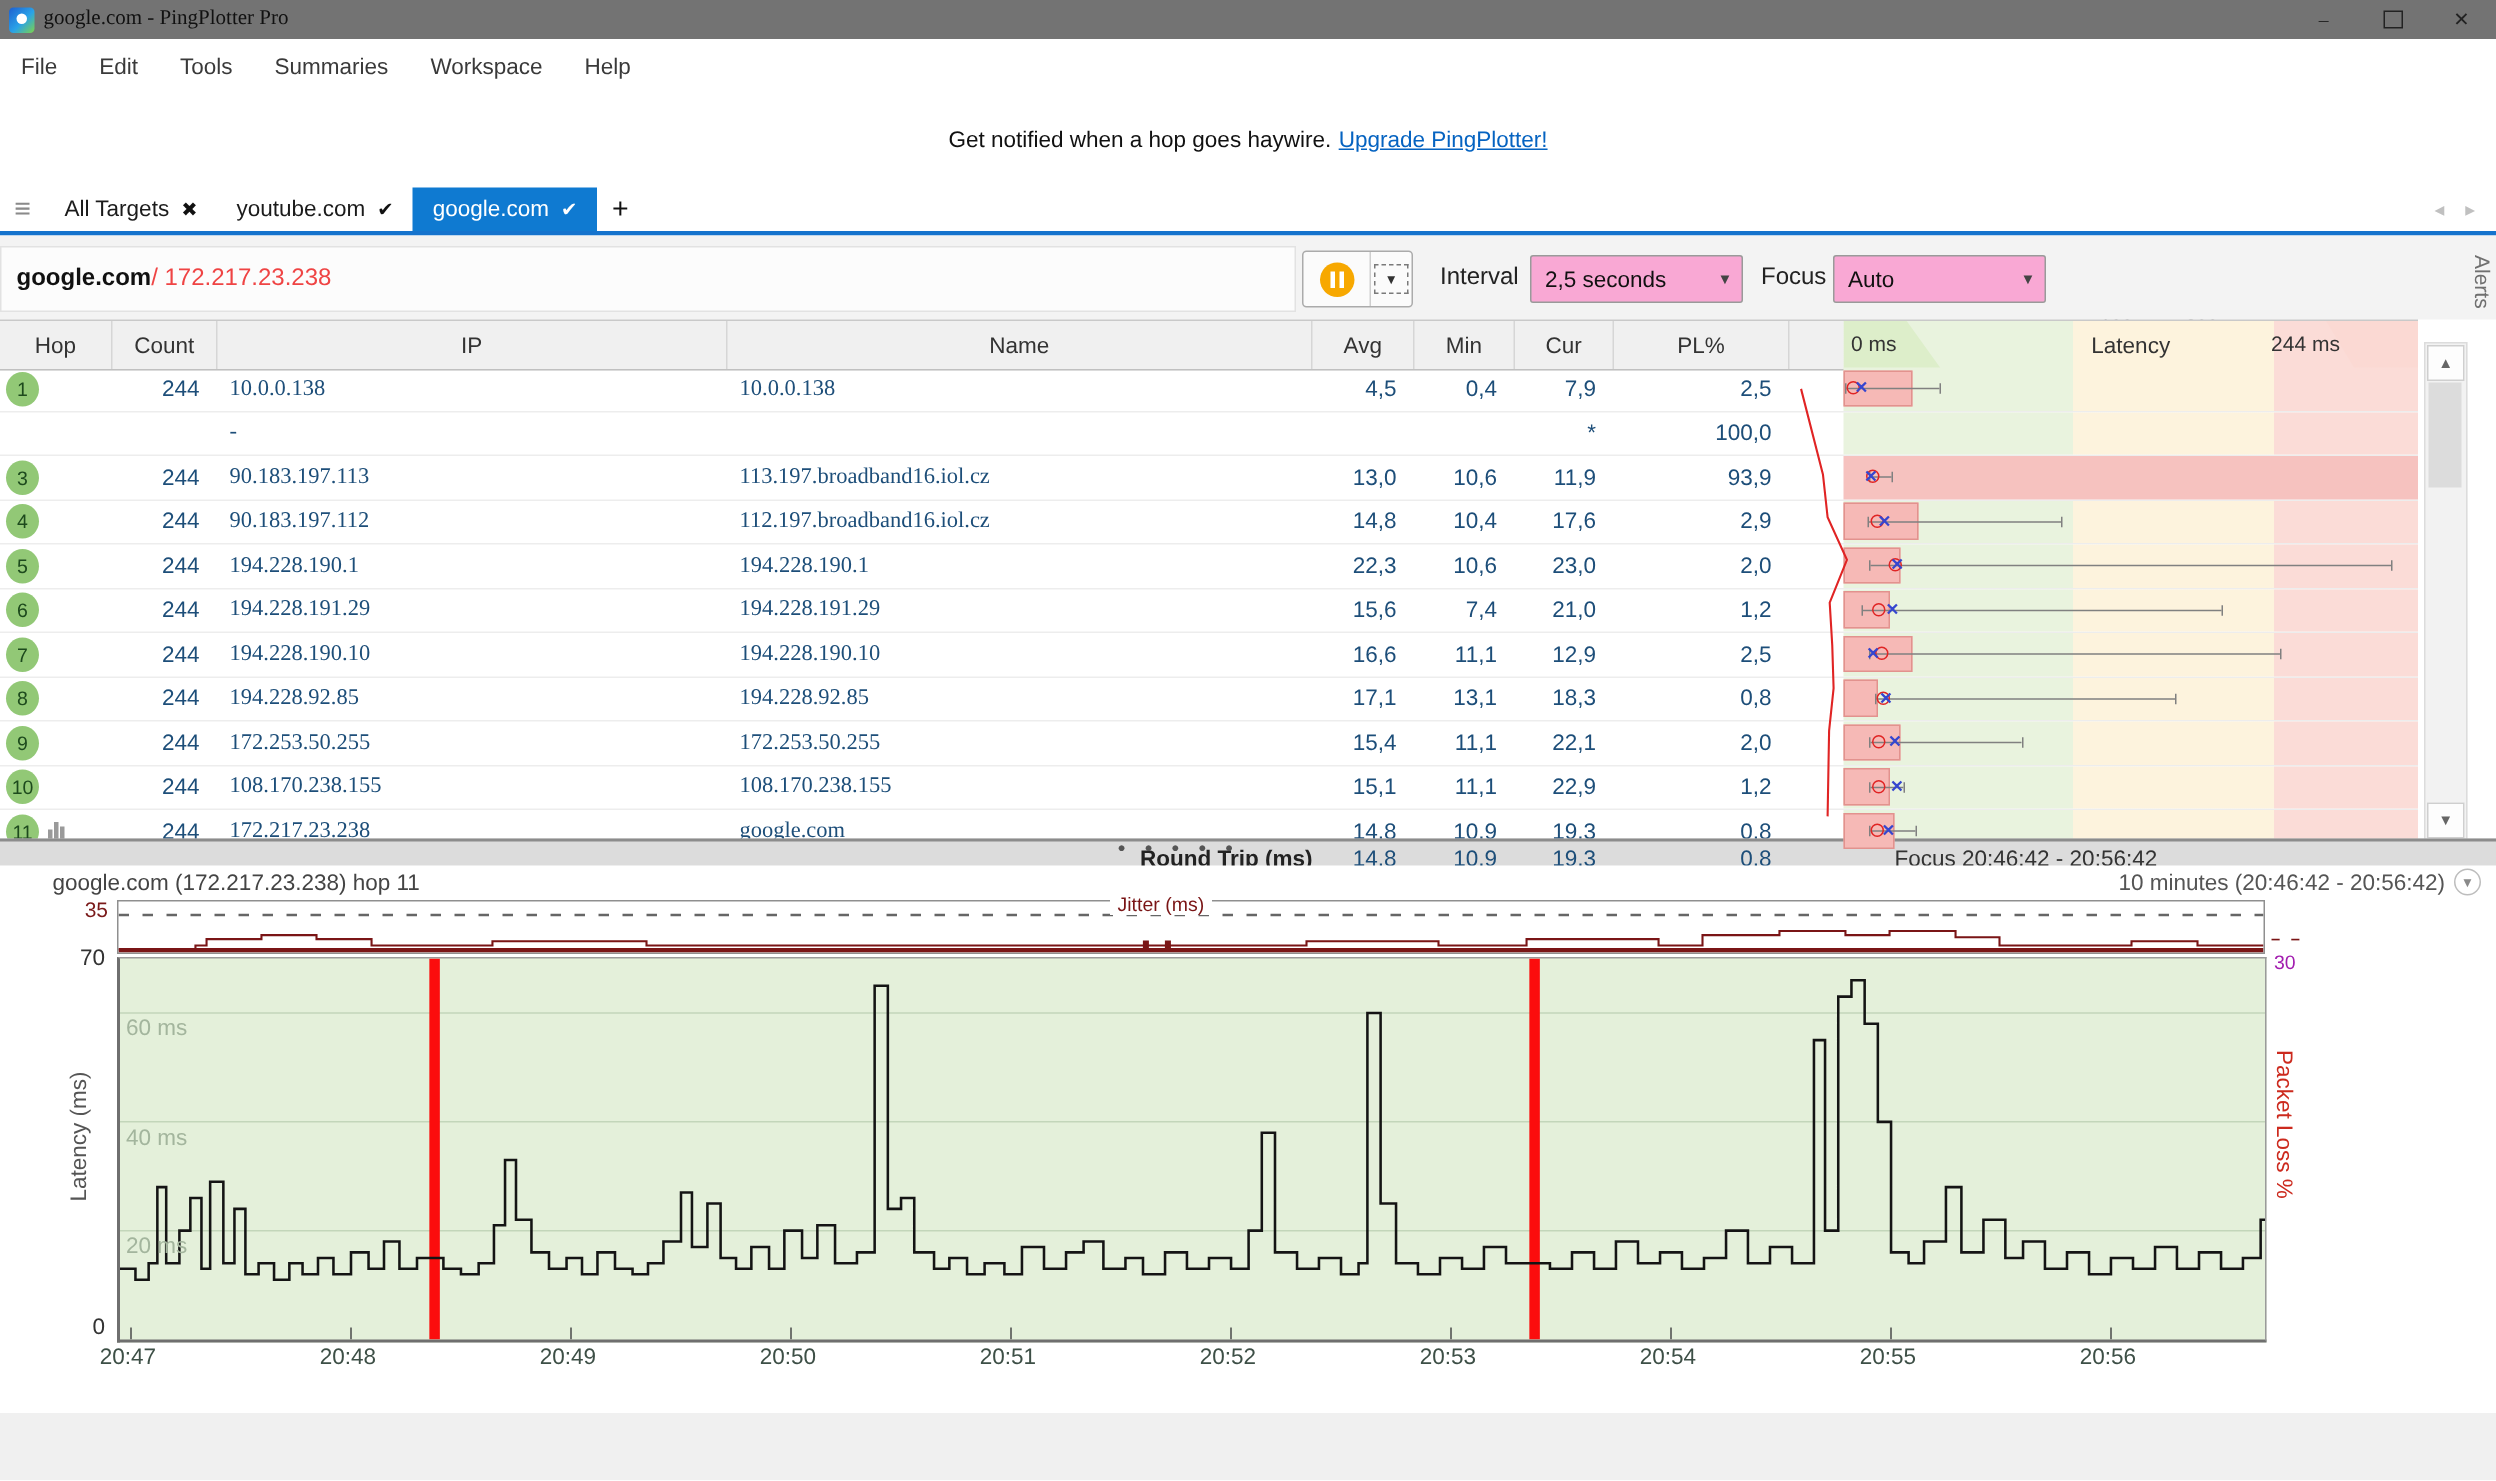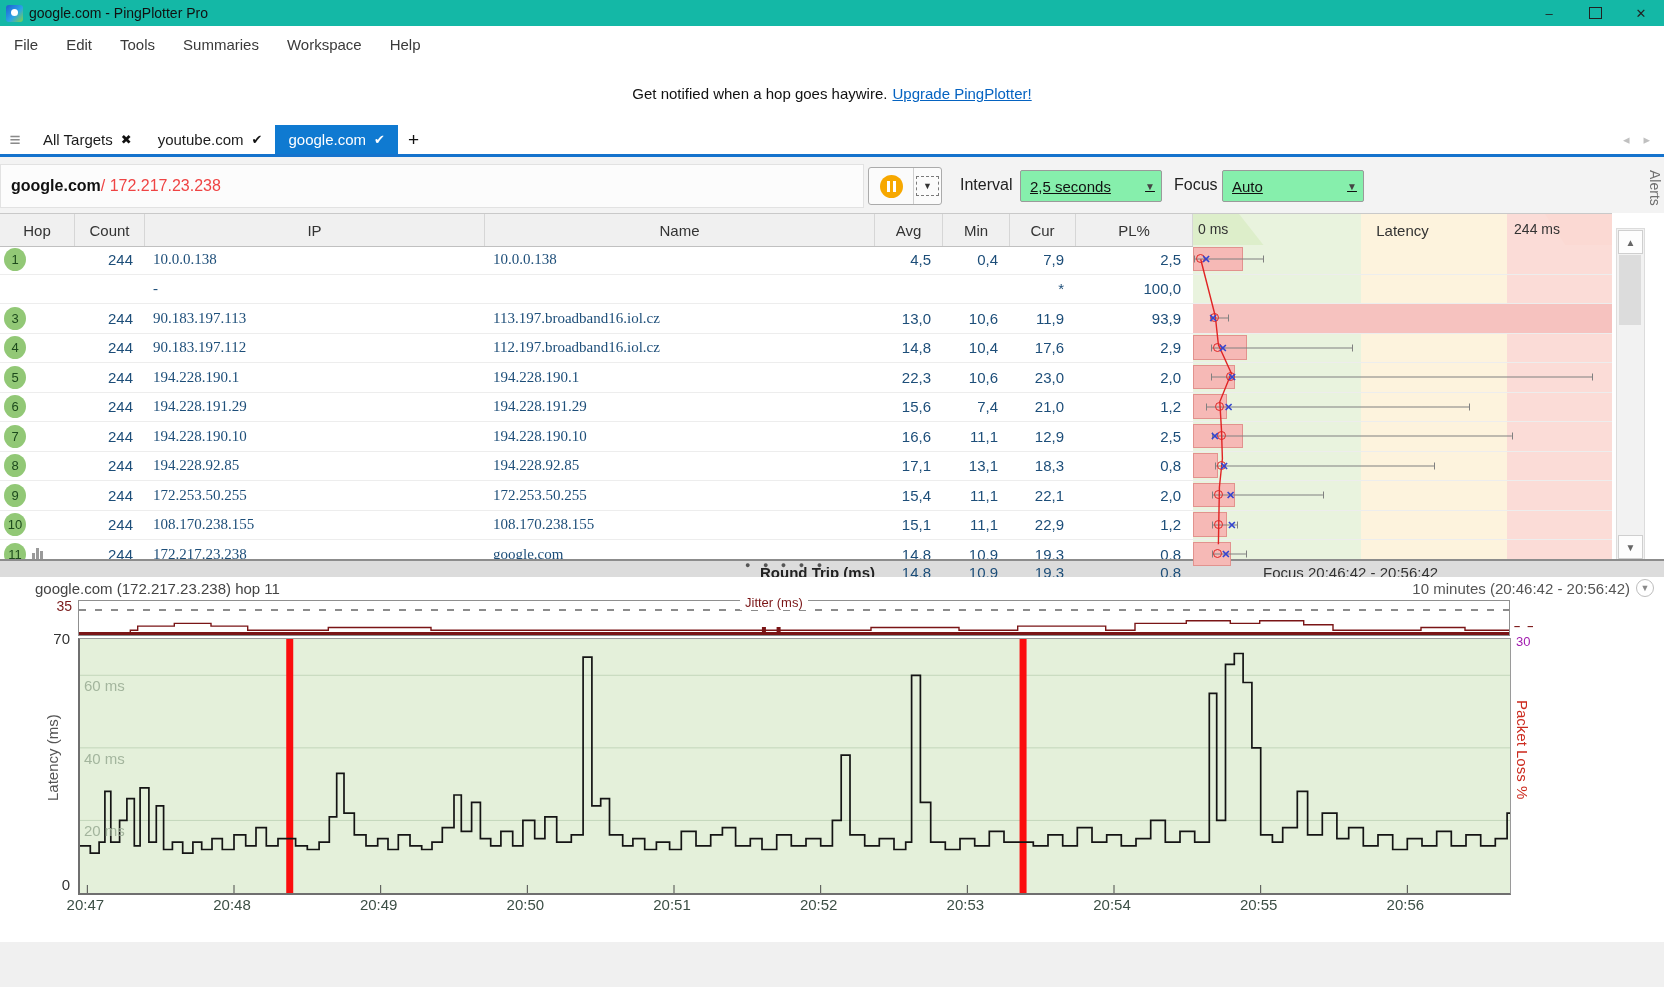--- a/index.html
+++ b/index.html
@@ -1,18 +1,18 @@
 <!DOCTYPE html>
 <html><head>
 <meta charset="utf-8">
 <style>
   html,body{margin:0;padding:0;background:#fff;}
   #app{position:relative;width:1664px;height:987px;font-family:"Liberation Sans",sans-serif;color:#222;overflow:hidden;background:#fff;}
   
-  #titlebar{position:absolute;left:0;top:0;width:100%;height:26px;background:#14b8a6;display:flex;align-items:center;}
+  #titlebar{position:absolute;left:0;top:0;width:100%;height:26px;background:#737373;display:flex;align-items:center;font-family:Liberation Serif, serif;}
   #appicon{width:17px;height:17px;margin:0 6px 0 6px;border-radius:3px;background:linear-gradient(135deg,#1e5fd0 0%,#2aa3e8 55%,#7ed348 100%);position:relative;}
   #appicon:after{content:"";position:absolute;left:5px;top:4px;width:7px;height:7px;border-radius:50%;background:#fff;}
   #win-title{font-size:14px;color:#111;}
   #winbtns{margin-left:auto;display:flex;align-items:center;height:100%;}
   .winbtn{width:46px;height:100%;display:flex;align-items:center;justify-content:center;font-size:13px;color:#222;}
   .winbtn .maxbox{width:11px;height:10px;border:1px solid #222;}
   
   #menubar{position:absolute;left:0;top:26px;width:100%;height:36px;display:flex;align-items:center;background:#fff;}
   .menu-item{padding:0 14px;font-size:15px;color:#3a3a3a;}
   
@@ -34,21 +34,21 @@
   #target-field .tname{font-weight:bold;font-size:16px;color:#111;margin-left:10px;}
   #target-field .tip{font-size:16px;color:#ef4444;}
   #btn-pause-group{position:absolute;left:868px;top:10px;width:72px;height:36px;background:#fbfbfb;border:1px solid #ababab;border-radius:3px;display:flex;}
   #btn-pause{width:44px;display:flex;align-items:center;justify-content:center;border-right:1px solid #cfcfcf;}
   #pause-circle{width:23px;height:23px;border-radius:50%;background:#f7a800;position:relative;}
   #pause-circle:before,#pause-circle:after{content:"";position:absolute;top:6px;width:3px;height:11px;background:#fff;}
   #pause-circle:before{left:7px;}#pause-circle:after{left:13px;}
   #btn-pause-drop{flex:1;display:flex;align-items:center;justify-content:center;}
   #btn-pause-drop .inner{border:1px dashed #7a7a7a;padding:4px 6px;font-size:9px;color:#333;}
   .ctl-label{position:absolute;top:19px;font-size:16px;color:#222;}
-  .combo{position:absolute;top:13px;height:30px;background:#86efac;border:1px solid #9a9a9a;border-radius:2px;display:flex;align-items:center;font-size:15px;color:#111;text-decoration:underline;}
+  .combo{position:absolute;top:13px;height:30px;background:#f9a8d4;border:1px solid #9a9a9a;border-radius:2px;display:flex;align-items:center;font-size:15px;color:#111;}
   .combo .val{margin-left:9px;flex:1;}
   .combo .arr{width:22px;text-align:center;color:#444;font-size:10px;}
   #legend{position:absolute;left:1368px;top:7px;width:172px;}
   #legend .lbls{position:relative;height:17px;font-size:13px;color:#333;margin-top:46px;}
   #legend .lbls .l1{position:absolute;left:32px;}
   #legend .lbls .l2{position:absolute;left:89px;}
   #legend .bar{height:12px;display:flex;}
   #legend .bar i{flex:1;}
   #alerts-tab{position:absolute;right:1px;top:162px;width:17px;height:52px;color:#6f6f6f;font-size:14px;writing-mode:vertical-rl;text-align:center;}
   
@@ -64,21 +64,21 @@
   #rows-wrap{position:absolute;left:0;top:245px;width:1612px;height:314px;}
   .trow{display:grid;grid-template-columns:75px 70px 340px 390px 68px 67px 66px 117px 419px;height:28.5px;border-bottom:1px solid #ededed;font-size:15px;color:#1d4e79;}
   .trow .c{display:flex;align-items:center;}
   .trow .num{justify-content:flex-end;padding-right:12px;}
   .trow .txt{padding-left:8px;font-family:Liberation Serif, serif;}
   .hopcell{padding-left:4px;gap:6px;}
   .hopbadge{width:22px;height:23px;border-radius:50%;background:#92c876;color:#1d4a1d;font-size:13px;display:flex;align-items:center;justify-content:center;}
   .chart-ic{display:inline-flex;align-items:flex-end;gap:1px;height:12px;}
   .chart-ic i{width:3px;background:#9a9a9a;display:block;}
   .chart-ic i:nth-child(1){height:7px;}.chart-ic i:nth-child(2){height:12px;}.chart-ic i:nth-child(3){height:9px;}
-  .lat{position:relative;background:linear-gradient(to right,#e9f3de 0%,#e9f3de 40%,#fdf3dd 40%,#fdf3dd 75%,#fbdcd7 75%,#fbdcd7 100%);overflow:visible;}
+  .lat{position:relative;background:linear-gradient(to right,#e9f3de 0%,#e9f3de 40%,#fdf3dd 40%,#fdf3dd 75%,#fbdcd7 75%,#fbdcd7 100%);overflow:visible;margin-left:36px;}
   .lat.full-loss{background:#f6c2bf;}
   .lossbox{position:absolute;left:0;top:7%;height:86%;background:#f6b9b6;border:1px solid #e2928e;box-sizing:border-box;z-index:1;}
   .whisker{position:absolute;top:50%;transform:translateY(-50%);height:7px;border-left:1px solid #808080;border-right:1px solid #808080;background:linear-gradient(#808080,#808080) center/100% 1px no-repeat;z-index:2;}
   .omark{position:absolute;top:calc(50% - 5px);width:9px;height:9px;border:1.6px solid #e02424;border-radius:50%;box-sizing:border-box;z-index:4;}
   .xmark{position:absolute;top:calc(50% - 8px);font-size:11px;font-weight:bold;color:#3546cf;z-index:5;line-height:16px;}
   #row-overlay{position:absolute;left:1193px;top:0;width:419px;height:314px;z-index:3;pointer-events:none;}
   
   #vscroll{position:absolute;left:1616px;top:228px;width:27px;height:331px;background:#f2f2f2;border:1px solid #dcdcdc;}
   #vscroll .sbtn{position:absolute;left:1px;width:23px;height:22px;background:#fdfdfd;border:1px solid #cfcfcf;color:#666;font-size:10px;display:flex;align-items:center;justify-content:center;}
   #vscroll .up{top:1px;}

